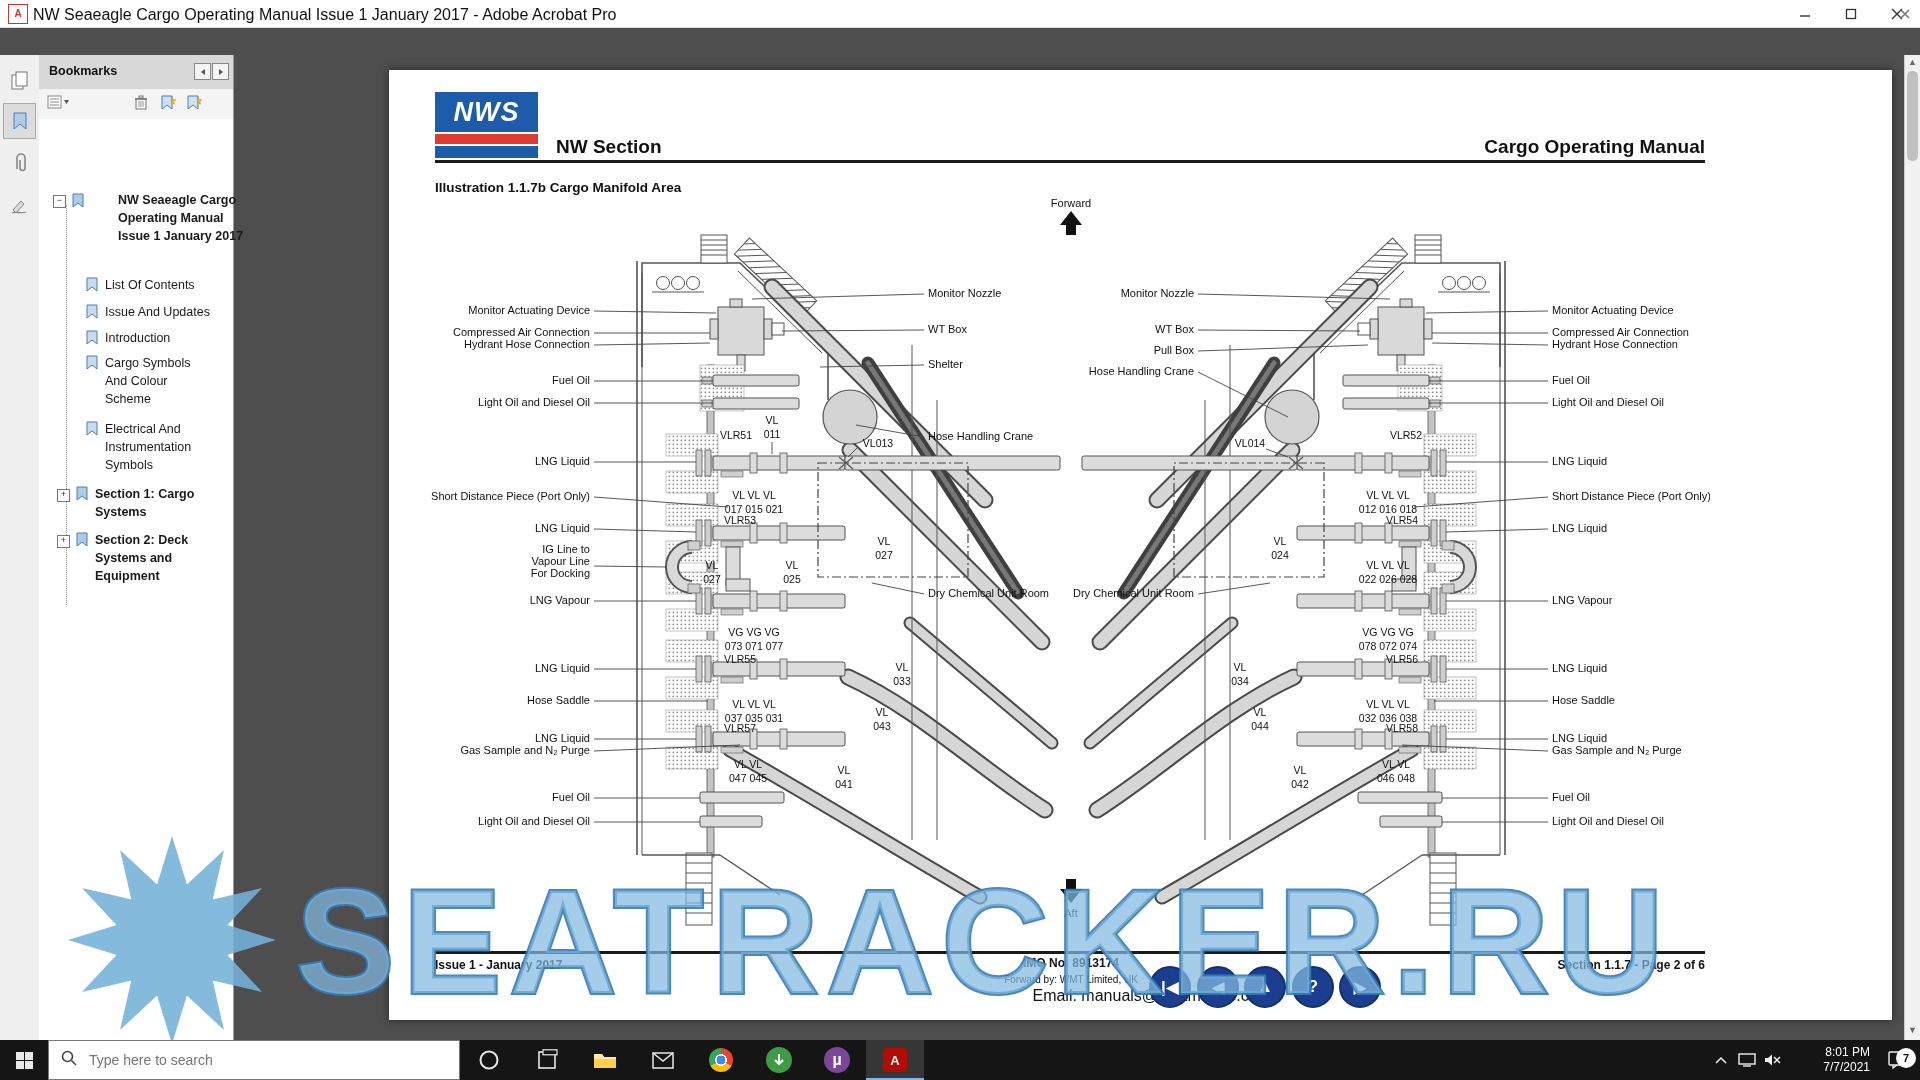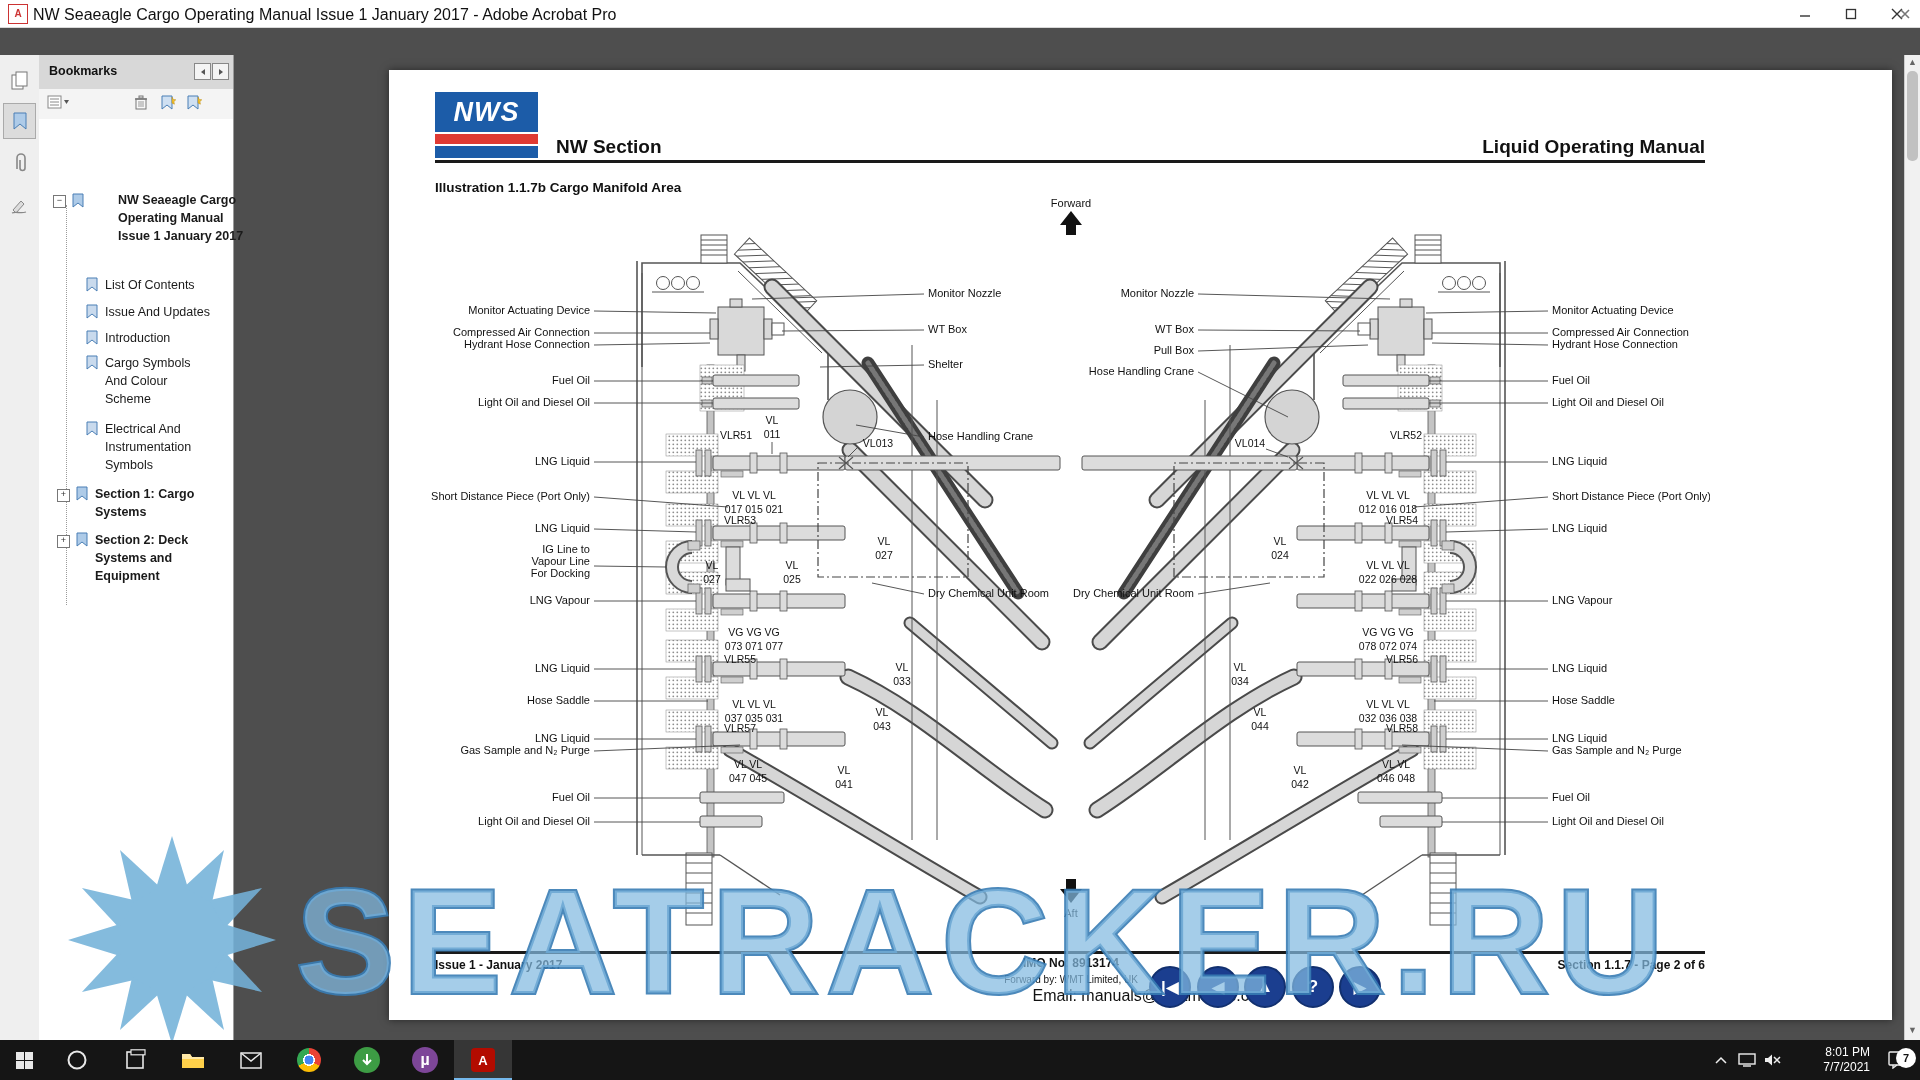--- a/index.html
+++ b/index.html
@@ -272,21 +272,21 @@
     </div>
   </div>
 
   <div id="page" class="abs">
     <div id="logo-box" class="abs">
       <span id="logo-text">NWS</span>
     </div>
     <div id="logo-red" class="abs"></div>
     <div id="logo-blue" class="abs"></div>
     <div id="ship-name" class="abs">NW Section</div>
-    <div id="manual-title" class="abs">Liquid Operating Manual</div>
+    <div id="manual-title" class="abs">Cargo Operating Manual</div>
     <div id="header-rule" class="abs"></div>
     <div id="illus-title" class="abs">Illustration 1.1.7b Cargo Manifold Area</div>
 
     <svg id="diagram-svg" class="abs" width="1290" height="752" viewBox="0 0 1290 752">
       <defs>
         <pattern id="dots" width="4" height="4" patternUnits="userSpaceOnUse">
           <rect width="4" height="4" fill="#ffffff"></rect>
             <circle cx="1.3" cy="1.3" r="0.9" fill="#8d8d8d"></circle>
         </pattern>
         <pattern id="hatchD" width="6" height="6" patternUnits="userSpaceOnUse" patternTransform="rotate(45)">
@@ -643,20 +643,29 @@
 
   <div id="taskbar" class="abs">
     <div id="start-btn">
       <svg width="17" height="17">
           <rect x="0" y="0" width="8" height="8" fill="#e8e8e8"></rect>
           <rect x="9" y="0" width="8" height="8" fill="#e8e8e8"></rect>
           <rect x="0" y="9" width="8" height="8" fill="#e8e8e8"></rect>
           <rect x="9" y="9" width="8" height="8" fill="#e8e8e8"></rect>
         </svg>
     </div>
+    <div id="tb-search">
+      <span style="margin:0 10px 0 12px;">
+        <svg width="16" height="16">
+            <circle cx="6.5" cy="6.5" r="5" fill="none" stroke="#444" stroke-width="1.6"></circle>
+            <line x1="10.5" y1="10.5" x2="15" y2="15" stroke="#444" stroke-width="1.6"></line>
+          </svg>
+      </span>
+      <input class="tb-search-input" placeholder="Type here to search" style="">
+    </div>
     <div class="tb-icon">
       <svg width="22" height="22">
           <circle cx="11" cy="11" r="8.5" fill="none" stroke="#e8e8e8" stroke-width="2"></circle>
         </svg>
     </div>
     <div class="tb-icon">
       <svg width="22" height="22">
           <rect x="3" y="3" width="16" height="16" fill="none" stroke="#e8e8e8" stroke-width="1.6"></rect>
           <rect x="7" y="0.8" width="14" height="5" fill="#151515" stroke="#e8e8e8" stroke-width="1.2"></rect>
         </svg>

